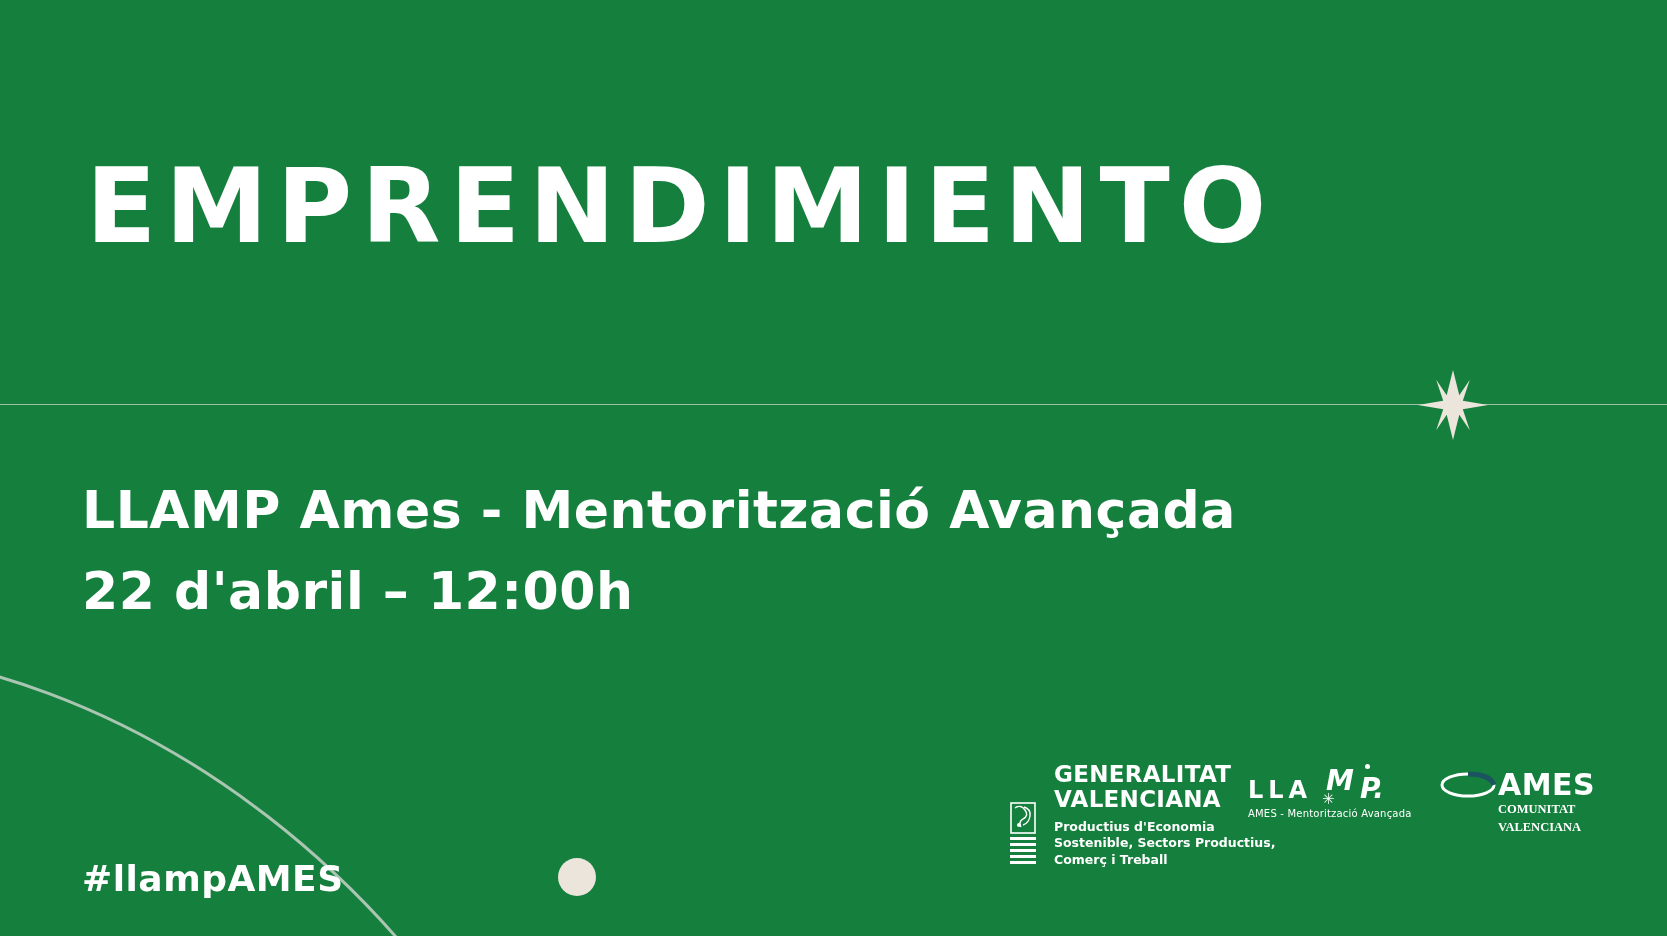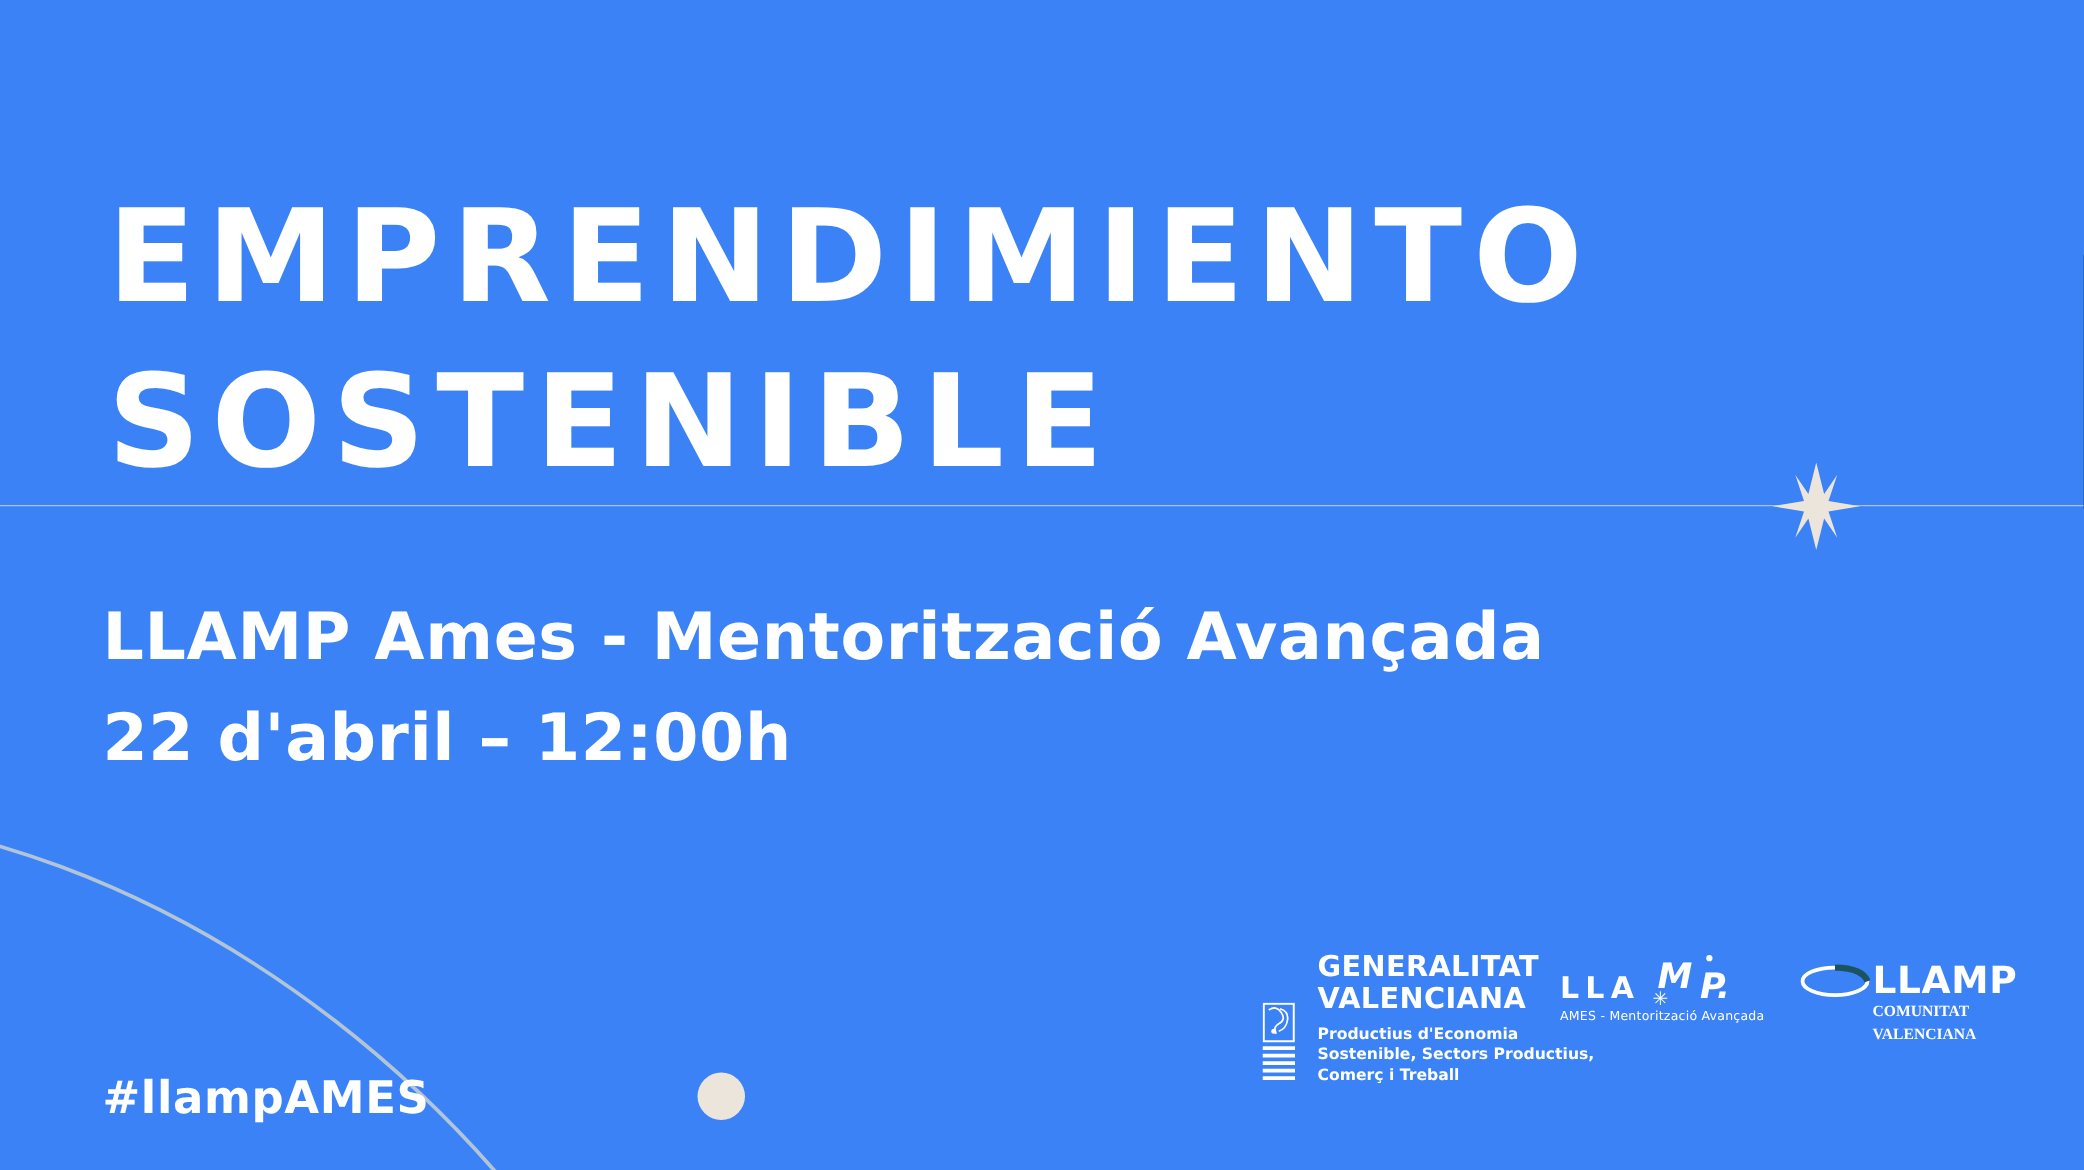--- a/index.html
+++ b/index.html
@@ -10,21 +10,21 @@
   body {
     width: 1667px;
     height: 936px;
     overflow: hidden;
     font-family: "DejaVu Sans", sans-serif;
   }
   .poster {
     position: relative;
     width: 1667px;
     height: 936px;
-    background: #3b82f6;
+    background: #15803d;
     overflow: hidden;
   }
 
   
   .hrule {
     position: absolute;
     left: 0;
     top: 404px;
     width: 1667px;
     height: 1px;
@@ -247,21 +247,20 @@
     <polygon points="50,0 59,36 74,14 64,44 100,50 64,56 74,86 59,64 50,100 41,64 26,86 36,56 0,50 36,44 26,14 41,36" fill="#ece5dc"></polygon>
   </svg>
 
   <svg class="arc" viewBox="0 0 900 620">
     <path d="M 0 10 C 300 10 640 250 760 620" fill="none" stroke="#cfd6cf" stroke-width="3" opacity="0.8"></path>
   </svg>
   <div class="dot"></div>
 
   <h1 class="headline">
     <span class="l1">EMPRENDIMIENTO</span>
-    <span class="l2">SOSTENIBLE</span>
   </h1>
 
   <div class="subtitle">
     <span class="line1">LLAMP Ames - Mentorització Avançada</span>
     <span class="line2">22 d'abril – 12:00h</span>
   </div>
 
   <div class="hashtag">#llampAMES</div>
 
   <div class="logos">
@@ -297,20 +296,20 @@
       </div>
       <div class="llamp-sub">AMES - Mentorització Avançada</div>
     </div>
 
     <div class="ceei">
       <div class="ceei-row">
         <svg class="ceei-ellipse" viewBox="0 0 56 30">
           <ellipse cx="28" cy="15" rx="26" ry="11" fill="none" stroke="#ffffff" stroke-width="3"></ellipse>
           <path d="M28 4 C 44 4 52 9 54 15" fill="none" stroke="#1c5360" stroke-width="5"></path>
         </svg>
-        <span class="ceei-name">LLAMP</span>
+        <span class="ceei-name">AMES</span>
       </div>
       <div class="ceei-sub">COMUNITAT</div>
       <div class="ceei-sub">VALENCIANA</div>
     </div>
 
   </div>
 </div>
 
 </body></html>

